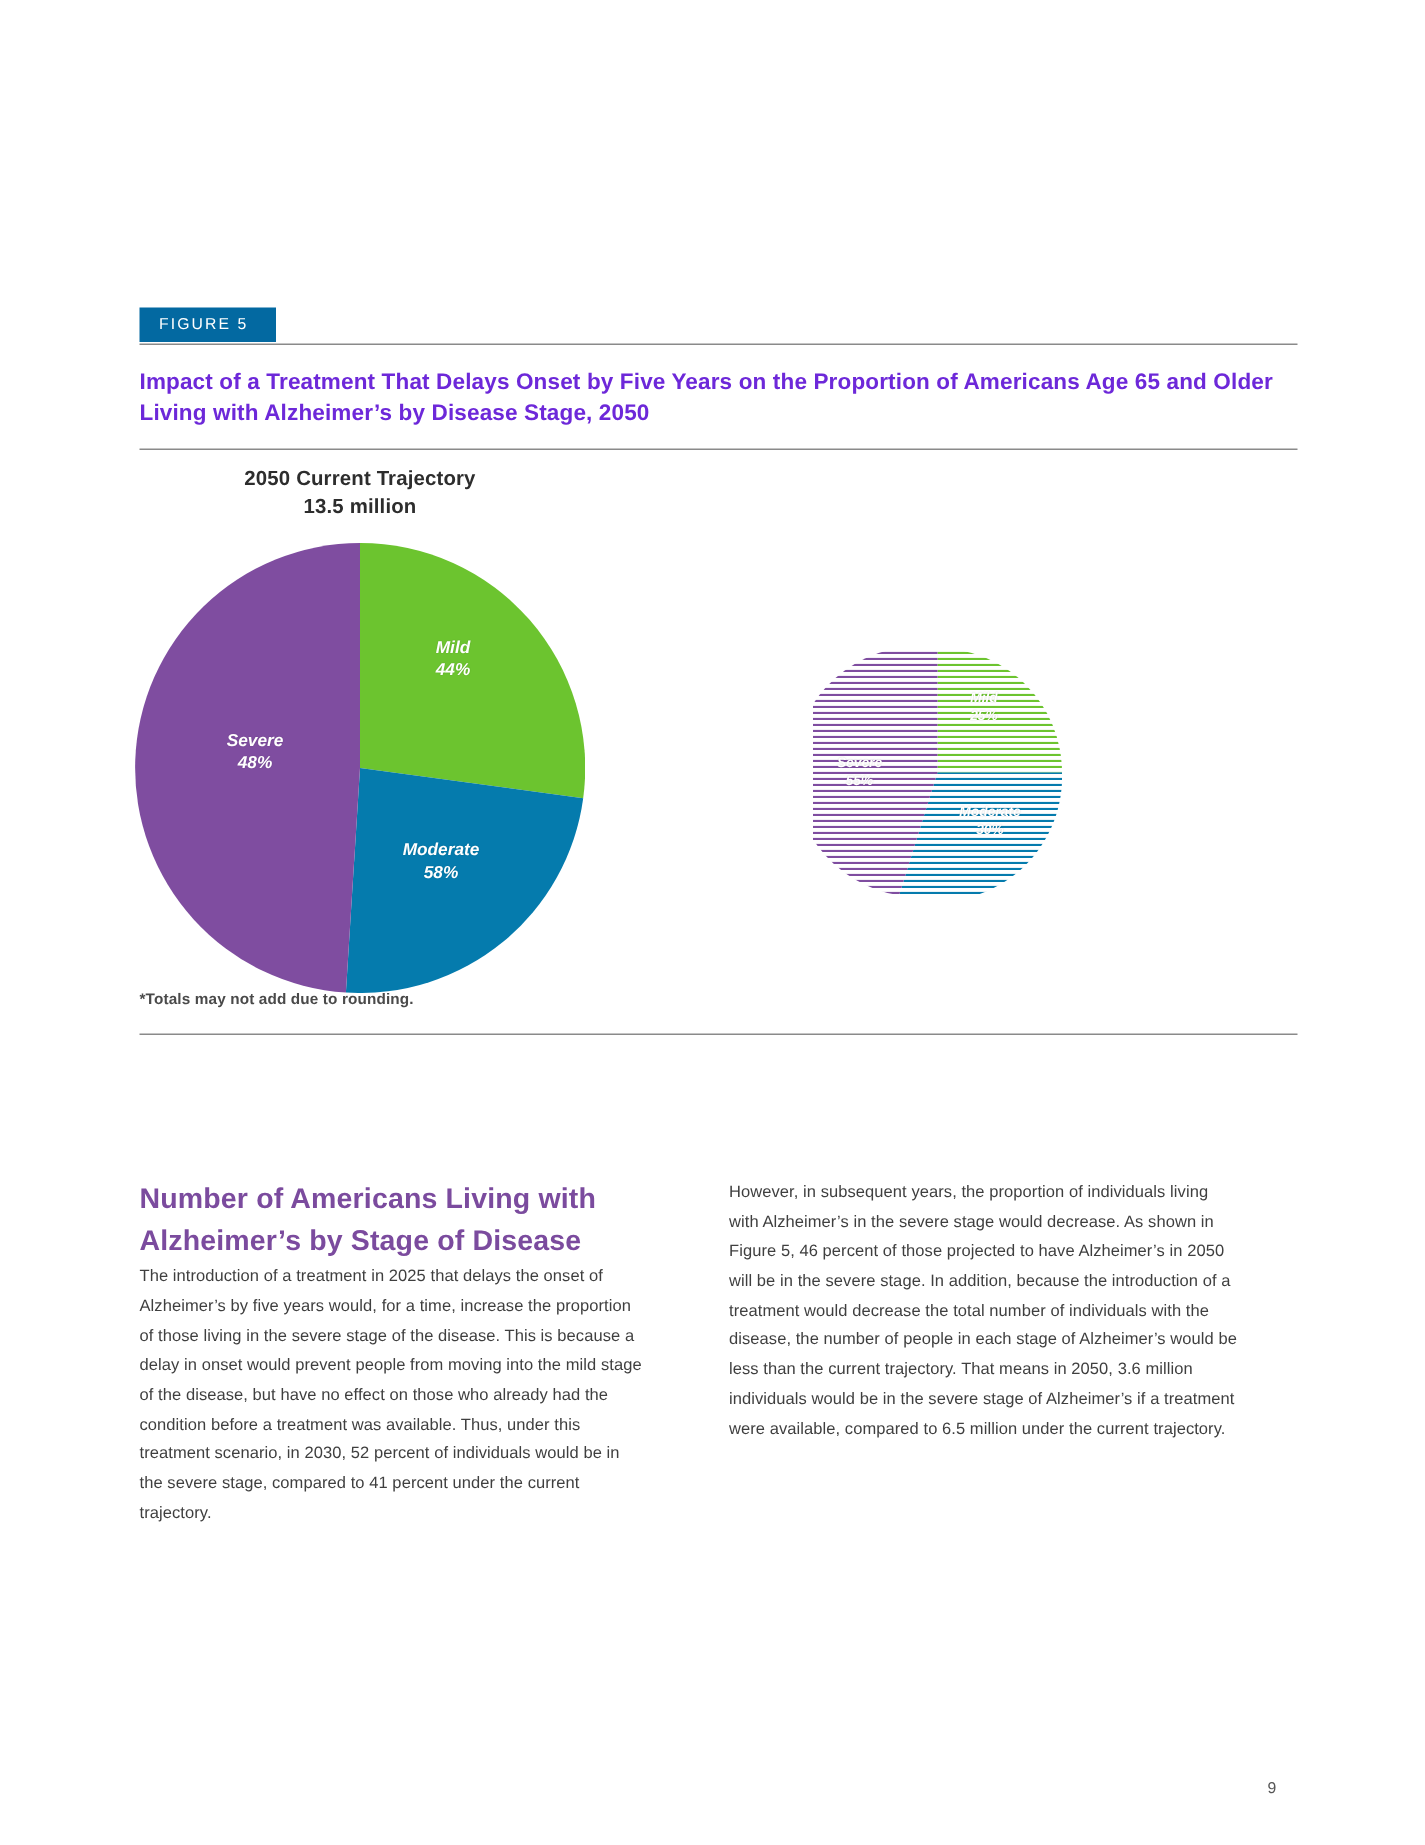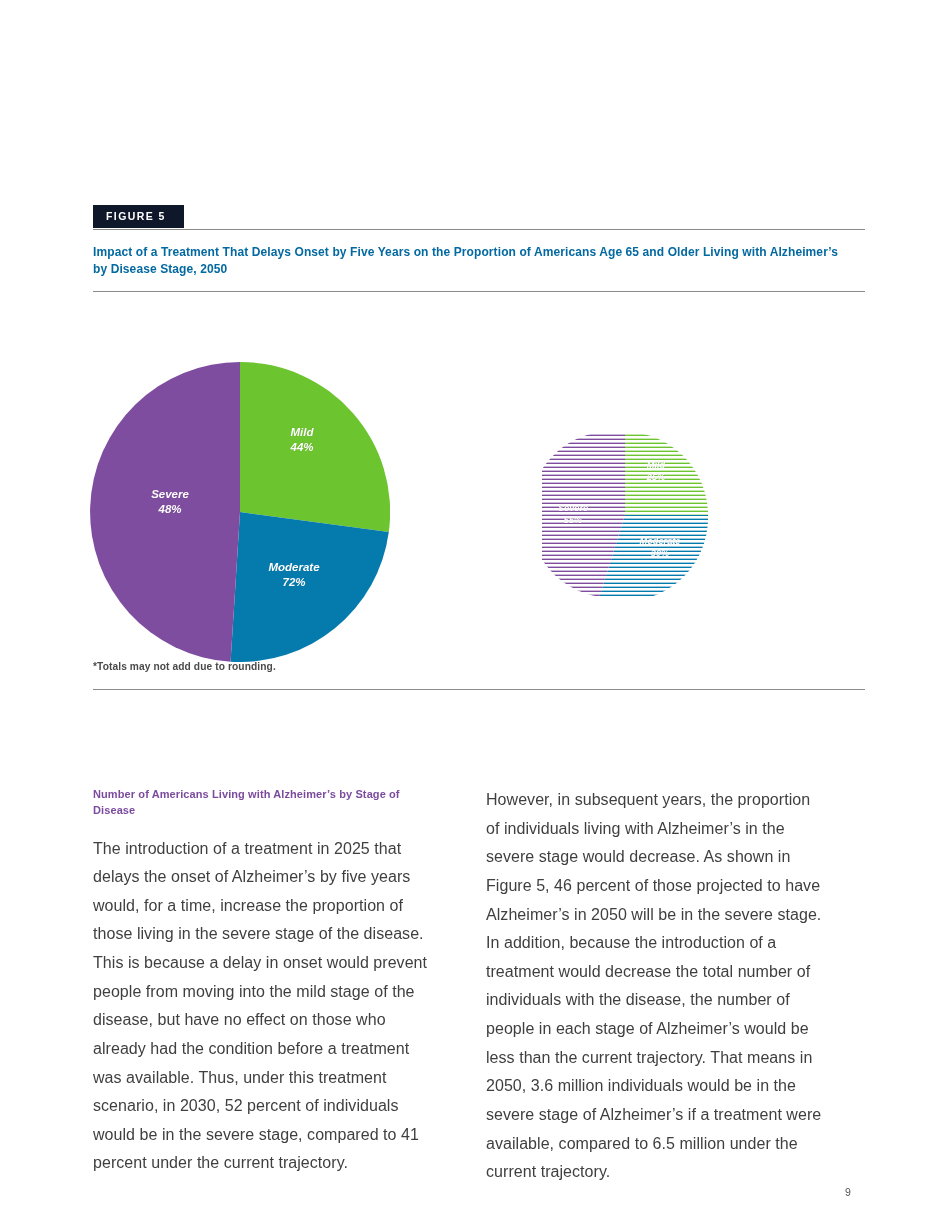--- a/index.html
+++ b/index.html
@@ -19,46 +19,46 @@
   
   #figure-block {
     position: absolute;
     left: 93px;
     top: 205px;
     width: 772px;
   }
 
   #figure-badge {
     display: inline-block;
-    background: #0f172a;
+    background: #0369a1;
     color: #ffffff;
     font-size: 10.5px;
     letter-spacing: 1.4px;
-    font-weight: 700;
+    font-weight: 400;
     padding: 6px 18px 6px 13px;
     line-height: 1;
     position: relative;
     z-index: 2;
   }
   #figure-badge-rule {
     position: absolute;
     left: 0;
     top: 24px;
     width: 772px;
     height: 1px;
     background: #8a8a8a;
     z-index: 1;
   }
 
   #figure-title {
     margin-top: 16px;
-    font-size: 12px;
+    font-size: 15px;
     line-height: 1.42;
     font-weight: 700;
-    color: #0369a1;
+    color: #6d28d9;
     letter-spacing: 0.1px;
     width: 760px;
   }
 
   #figure-title-rule {
     margin-top: 13px;
     width: 772px;
     height: 1px;
     background: #8a8a8a;
   }
@@ -137,28 +137,28 @@
     width: 335px;
   }
   #col-right {
     position: absolute;
     left: 486px;
     top: 786px;
     width: 340px;
   }
   #section-heading {
     color: #7B4B9E;
-    font-size: 11px;
+    font-size: 19px;
     font-weight: 600;
     line-height: 1.48;
-    margin: 0 0 16px 0;
+    margin: 0 0 0 0;
     letter-spacing: 0.1px;
   }
   .body-par {
-    font-size: 16px;
+    font-size: 11px;
     line-height: 1.79;
     color: #3f3f3f;
     margin: 0;
     letter-spacing: 0.05px;
   }
 
   #page-number {
     position: absolute;
     left: 845px;
     top: 1186px;
@@ -171,20 +171,24 @@
 
 <div id="figure-block">
   <div id="figure-badge-rule"></div>
   <div id="figure-badge">FIGURE 5</div>
   <div id="figure-title">Impact of a Treatment That Delays Onset by Five Years on the Proportion of Americans Age 65 and Older Living with Alzheimer’s by Disease Stage, 2050</div>
   <div id="figure-title-rule"></div>
 </div>
 
 <div id="charts-area">
 
+  <div id="pie1-title" class="pie-title">
+    <div>2050 Current Trajectory</div>
+    <div>13.5  million</div>
+  </div>
 
   <div id="pie1-wrap" class="pie-wrap">
     <svg width="300" height="300" viewBox="0 0 300 300">
 
       <path d="M150,150 L150,0 A150,150 0 0,1 298.8,170.1 Z" fill="#6CC42F"></path>
 
       <path d="M150,150 L298.8,170.1 A150,150 0 0,1 140.6,299.7 Z" fill="#057BAD"></path>
 
       <path d="M150,150 L140.6,299.7 A150,150 0 0,1 150,0 Z" fill="#7F4DA0"></path>
     </svg>
@@ -193,21 +197,21 @@
   <div id="p1-mild" class="slice-label pie1-label">
     <div>Mild</div>
     <div>44%</div>
   </div>
   <div id="p1-severe" class="slice-label pie1-label">
     <div>Severe</div>
     <div>48%</div>
   </div>
   <div id="p1-moderate" class="slice-label pie1-label">
     <div>Moderate</div>
-    <div>72%</div>
+    <div>58%</div>
   </div>
 
 
   <div id="pie2-wrap" class="pie-wrap">
     <svg width="166" height="166" viewBox="0 0 166 166">
       <defs>
         <pattern id="stripes" width="4" height="4" patternUnits="userSpaceOnUse">
           <rect x="0" y="0" width="4" height="4" fill="#ffffff"></rect>
           <rect x="0" y="0" width="4" height="2.6" fill="#000000"></rect>
         </pattern>

